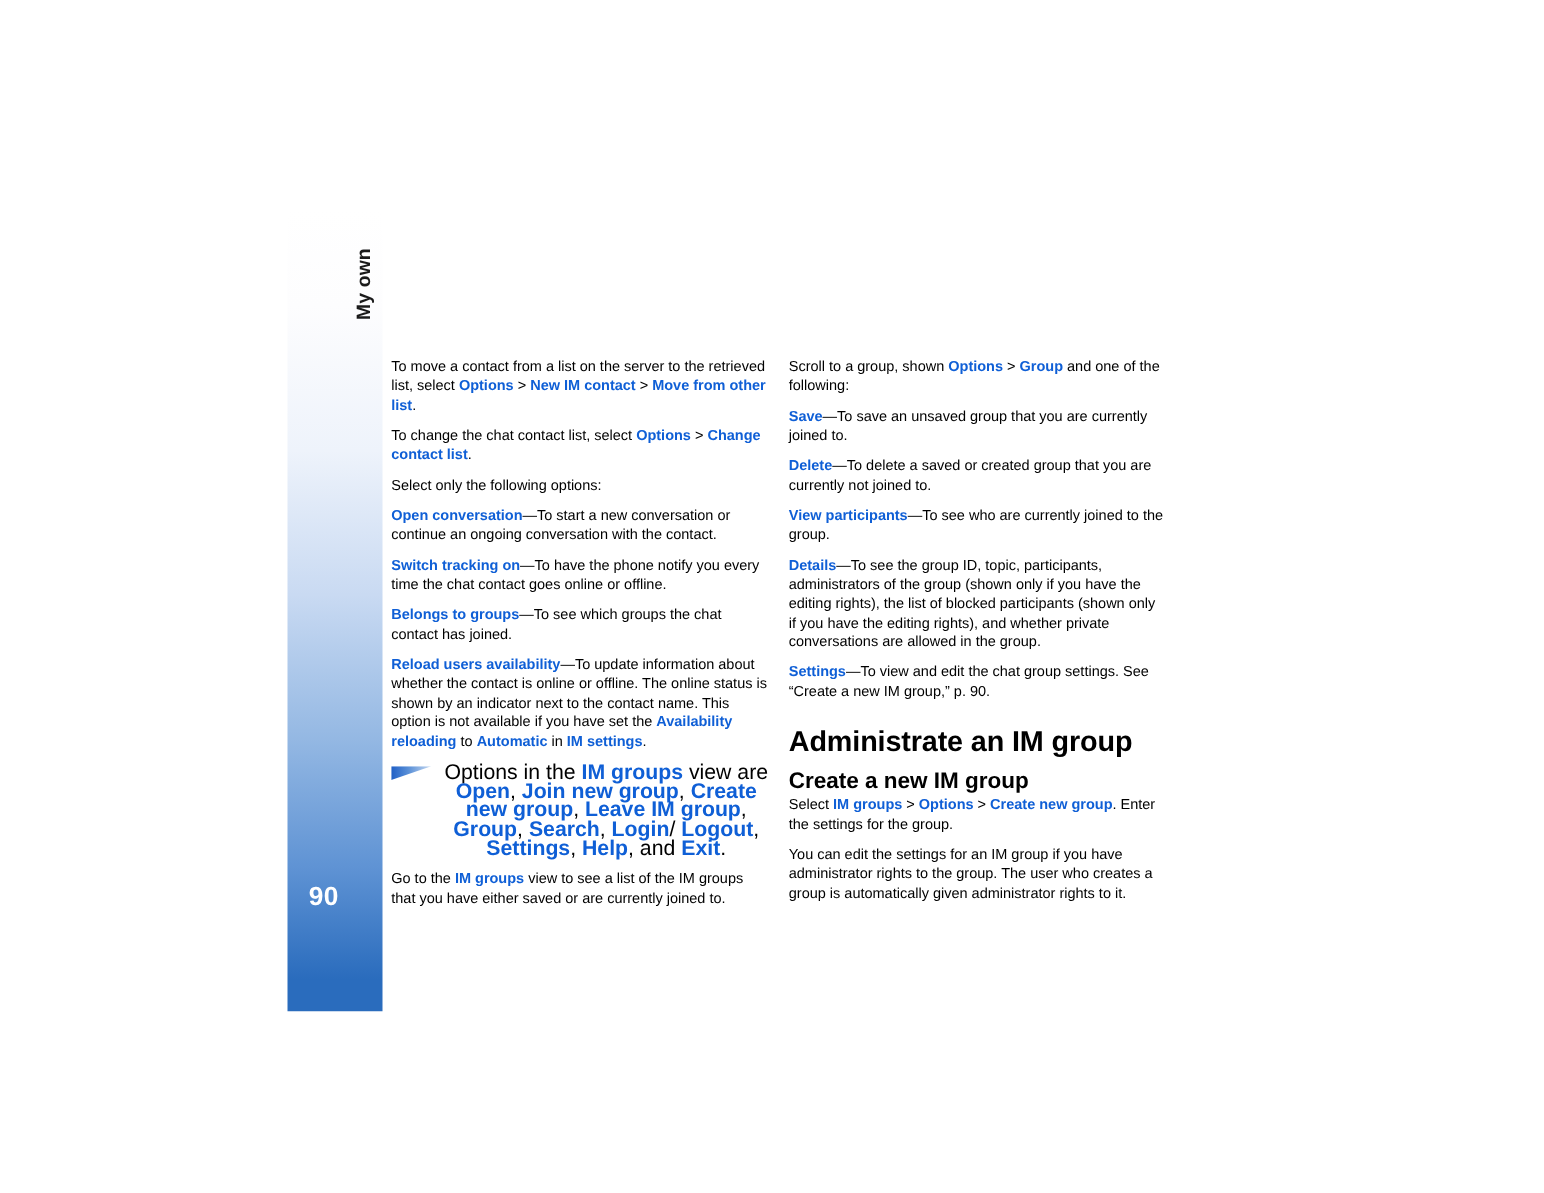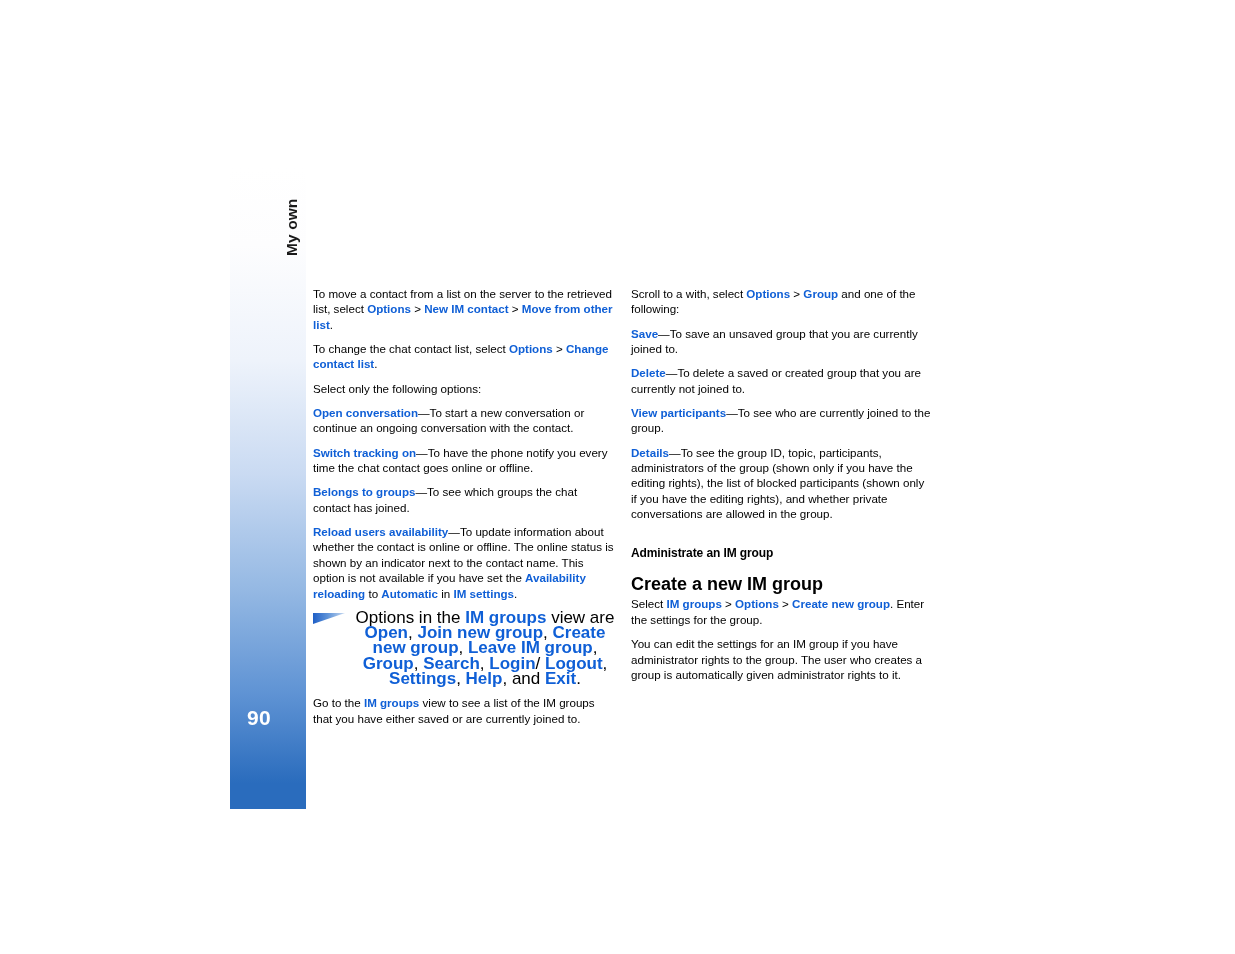--- a/index.html
+++ b/index.html
@@ -80,21 +80,21 @@
     text-align: left;
   }
 
   .lnk {
     color: #0f5fd6;
     font-weight: bold;
   }
 
   h2.section {
     margin: 20px 0 9px 0;
-    font-size: 12px;
+    font-size: 23px;
     font-weight: bold;
     color: #000000;
     letter-spacing: -0.1px;
     line-height: 20px;
   }
   h2.section.first-right { margin-top: 22px; }
 
   h3.subsection {
     margin: 14px 0 4px 0;
     font-size: 18px;
@@ -162,25 +162,26 @@
     <div class="note-body"><span>Options in the </span><span class="lnk">IM groups</span><span> view are </span><span class="lnk">Open</span><span>, </span><span class="lnk">Join new group</span><span>, </span><span class="lnk">Create new group</span><span>, </span><span class="lnk">Leave IM group</span><span>, </span><span class="lnk">Group</span><span>, </span><span class="lnk">Search</span><span>, </span><span class="lnk">Login</span><span>/ </span><span class="lnk">Logout</span><span>, </span><span class="lnk">Settings</span><span>, </span><span class="lnk">Help</span><span>, and </span><span class="lnk">Exit</span><span>.</span></div>
   </div>
 
   <div>
       <p class="para"><span>Go to the </span><span class="lnk">IM groups</span><span> view to see a list of the IM groups that you have either saved or are currently joined to.</span></p>
     </div>
 </div>
 
 <div class="column" id="col-right">
   <div>
-      <p class="para"><span>Scroll to a with, select </span><span class="lnk">Options</span><span> &gt; </span><span class="lnk">Group</span><span> and one of the following:</span></p>
+      <p class="para"><span>Scroll to a group, shown </span><span class="lnk">Options</span><span> &gt; </span><span class="lnk">Group</span><span> and one of the following:</span></p>
       <p class="para"><span class="lnk">Save</span><span>—To save an unsaved group that you are currently joined to.</span></p>
       <p class="para"><span class="lnk">Delete</span><span>—To delete a saved or created group that you are currently not joined to.</span></p>
       <p class="para"><span class="lnk">View participants</span><span>—To see who are currently joined to the group.</span></p>
       <p class="para"><span class="lnk">Details</span><span>—To see the group ID, topic, participants, administrators of the group (shown only if you have the editing rights), the list of blocked participants (shown only if you have the editing rights), and whether private conversations are allowed in the group.</span></p>
+      <p class="para"><span class="lnk">Settings</span><span>—To view and edit the chat group settings. See “Create a new IM group,” p. 90.</span></p>
     </div>
 
   <h2 class="section first-right">Administrate an IM group</h2>
 
   <h3 class="subsection">Create a new IM group</h3>
 
   <div>
       <p class="para"><span>Select </span><span class="lnk">IM groups</span><span> &gt; </span><span class="lnk">Options</span><span> &gt; </span><span class="lnk">Create new group</span><span>. Enter the settings for the group.</span></p>
       <p class="para"><span>You can edit the settings for an IM group if you have administrator rights to the group. The user who creates a group is automatically given administrator rights to it.</span></p>
     </div>

